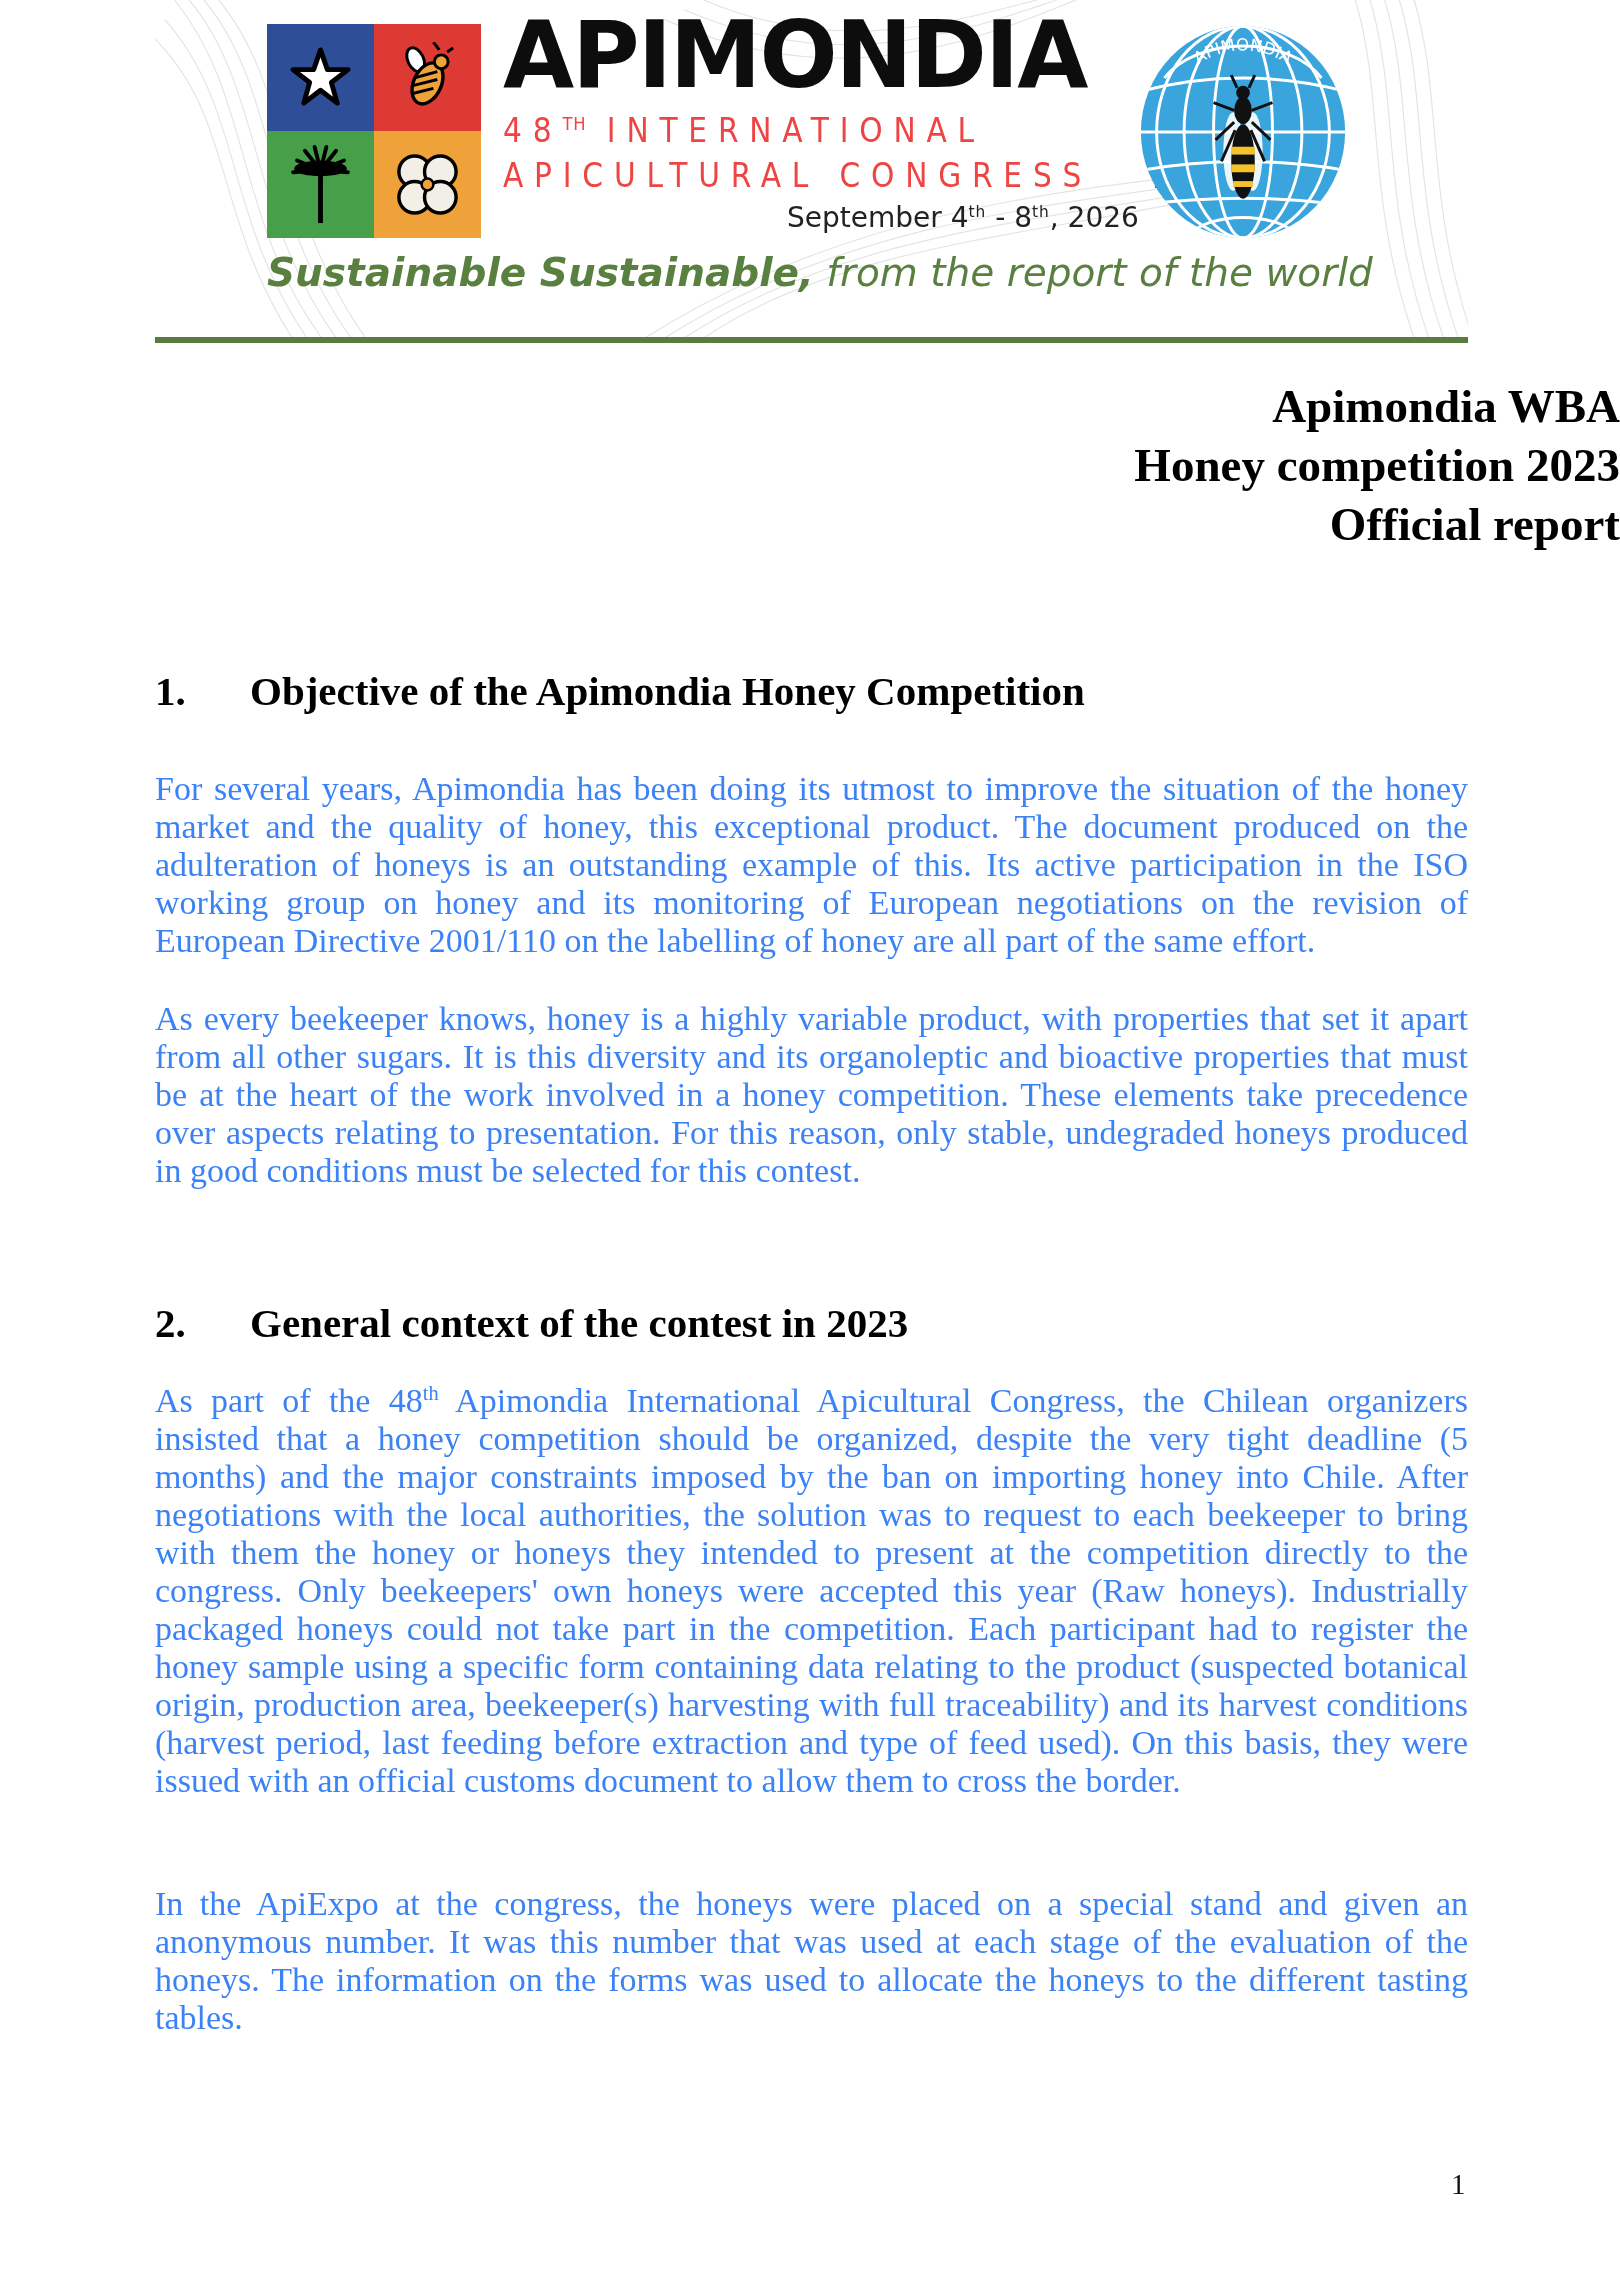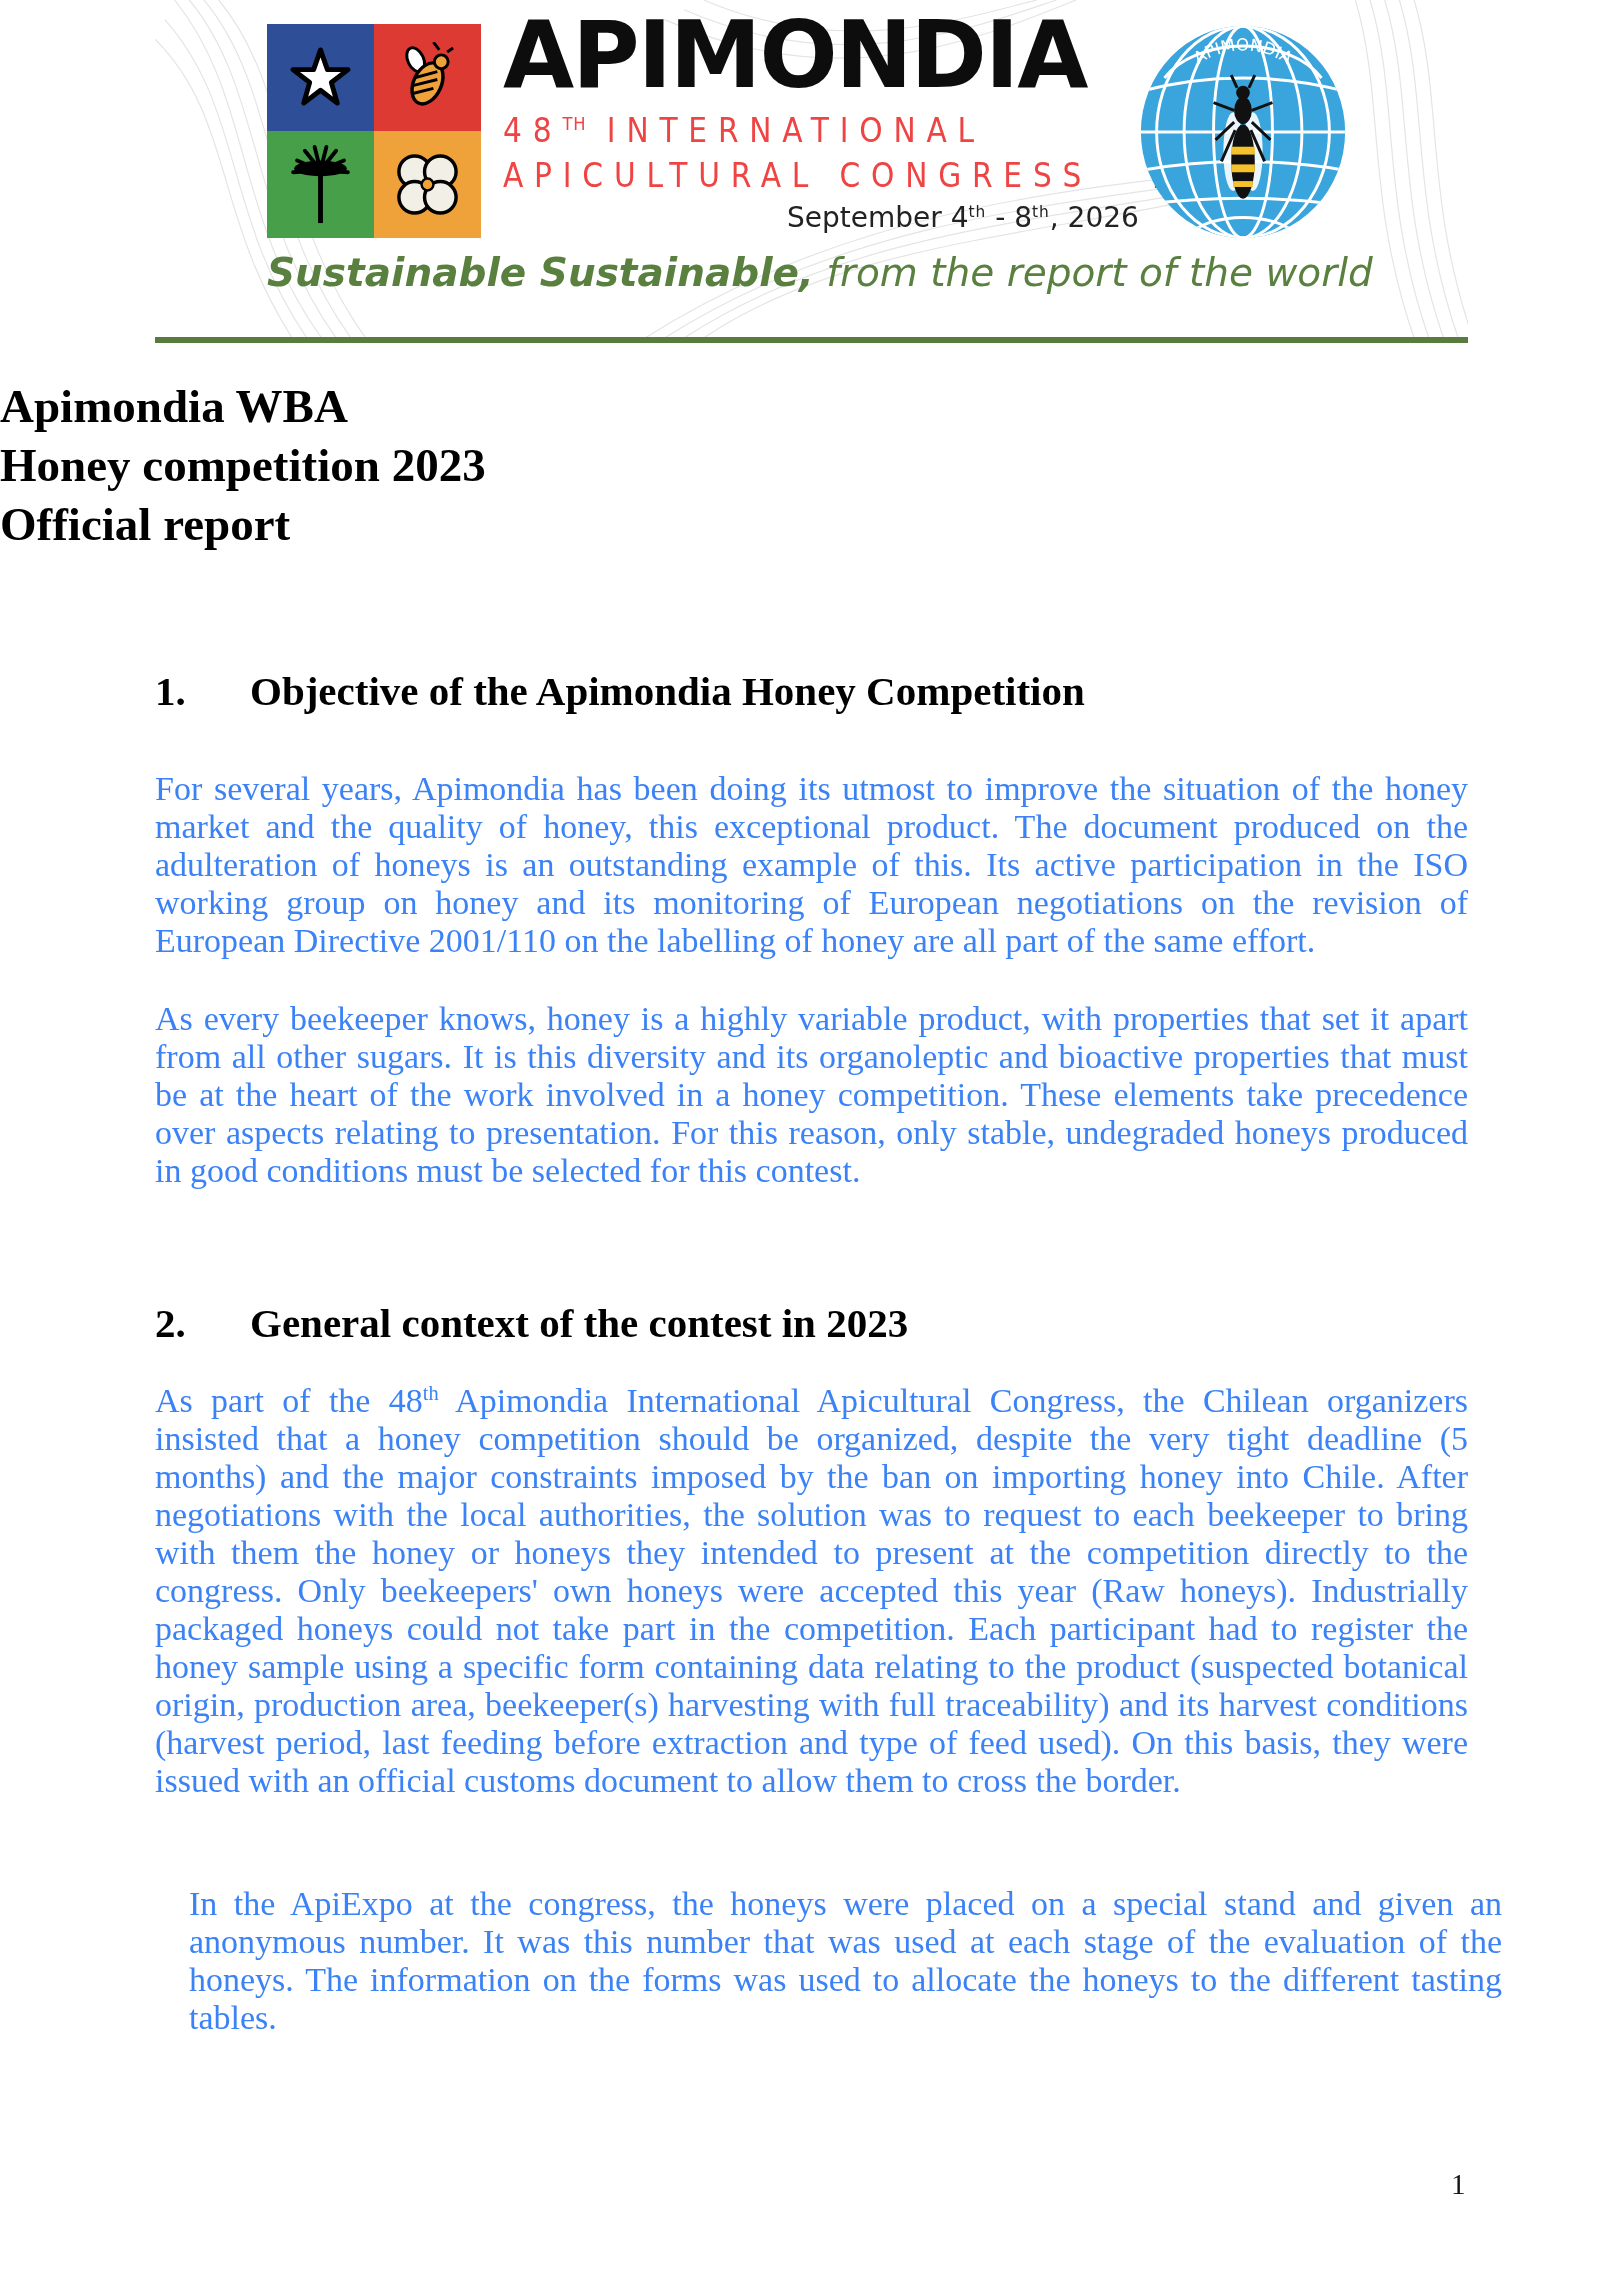--- a/index.html
+++ b/index.html
@@ -33,21 +33,21 @@
              font-size: 37px; letter-spacing: 9.8px; color: #d42f3c; line-height: 1; }
   .date { position: absolute; left: 284px; top: 194px; font-family: "DejaVu Sans", sans-serif; font-size: 28px; color: #222; line-height: 1; }
 
   .globe { position: absolute; left: 980px; top: 23.5px; width: 216px; height: 216px; }
 
   .tagline { position: absolute; left: 112px; top: 253px; font-family: "DejaVu Sans", sans-serif; font-size: 39px;
              color: #5a8040; font-style: italic; line-height: 1; white-space: nowrap; }
   .tagline b { font-weight: bold; }
 
   
-  .doc-title { position: absolute; left: 0; width: 1620px; top: 377px; text-align: left; }
+  .doc-title { position: absolute; left: 0; width: 1620px; top: 377px; text-align: right; }
   .doc-title div { font-family: "Liberation Serif", serif; font-weight: bold; font-size: 47px; line-height: 59px; color: #000; }
 
   
   .content { position: absolute; left: 155px; top: 0; width: 1313px; }
   .h2 { position: absolute; left: 0; font-family: Liberation Serif, serif; font-weight: bold; font-size: 41px; line-height: 49px; color: #000; white-space: nowrap; }
   .h2 .num { display: inline-block; width: 95px; }
   .p { position: absolute; left: 0; width: 1313px; font-family: Liberation Serif, serif; font-size: 34px; line-height: 38px;
        text-align: justify; color: #3b82f6; }
   .p sup { font-size: 0.6em; vertical-align: super; line-height: 0; }
 
@@ -179,17 +179,17 @@
 <div class="content">
   <div class="h2" style="top:667px;"><span class="num">1.</span><span>Objective of the Apimondia Honey Competition</span></div>
 
   <div class="p" style="top:770px;">For several years, Apimondia has been doing its utmost to improve the situation of the honey market and the quality of honey, this exceptional product. The document produced on the adulteration of honeys is an outstanding example of this. Its active participation in the ISO working group on honey and its monitoring of European negotiations on the revision of European Directive 2001/110 on the labelling of honey are all part of the same effort.</div>
   <div class="p" style="top:1000px;">As every beekeeper knows, honey is a highly variable product, with properties that set it apart from all other sugars. It is this diversity and its organoleptic and bioactive properties that must be at the heart of the work involved in a honey competition. These elements take precedence over aspects relating to presentation. For this reason, only stable, undegraded honeys produced in good conditions must be selected for this contest.</div>
 
   <div class="h2" style="top:1299px;"><span class="num">2.</span><span>General context of the contest in 2023</span></div>
 
   <div class="p" style="top:1382px;"><span>As part of the 48</span><sup>th</sup><span> Apimondia International Apicultural Congress, the Chilean organizers insisted that a honey competition should be organized, despite the very tight deadline (5 months) and the major constraints imposed by the ban on importing honey into Chile. After negotiations with the local authorities, the solution was to request to each beekeeper to bring with them the honey or honeys they intended to present at the competition directly to the congress. Only beekeepers' own honeys were accepted this year (Raw honeys). Industrially packaged honeys could not take part in the competition. Each participant had to register the honey sample using a specific form containing data relating to the product (suspected botanical origin, production area, beekeeper(s) harvesting with full traceability) and its harvest conditions (harvest period, last feeding before extraction and type of feed used). On this basis, they were issued with an official customs document to allow them to cross the border.</span></div>
 
-  <div class="p" style="top:1885px;margin-left:34px;">In the ApiExpo at the congress, the honeys were placed on a special stand and given an anonymous number. It was this number that was used at each stage of the evaluation of the honeys. The information on the forms was used to allocate the honeys to the different tasting tables.</div>
+  <div class="p" style="top:1885px;">In the ApiExpo at the congress, the honeys were placed on a special stand and given an anonymous number. It was this number that was used at each stage of the evaluation of the honeys. The information on the forms was used to allocate the honeys to the different tasting tables.</div>
 </div>
 
 <div class="page-number">1</div>
 
 
 </body></html>

